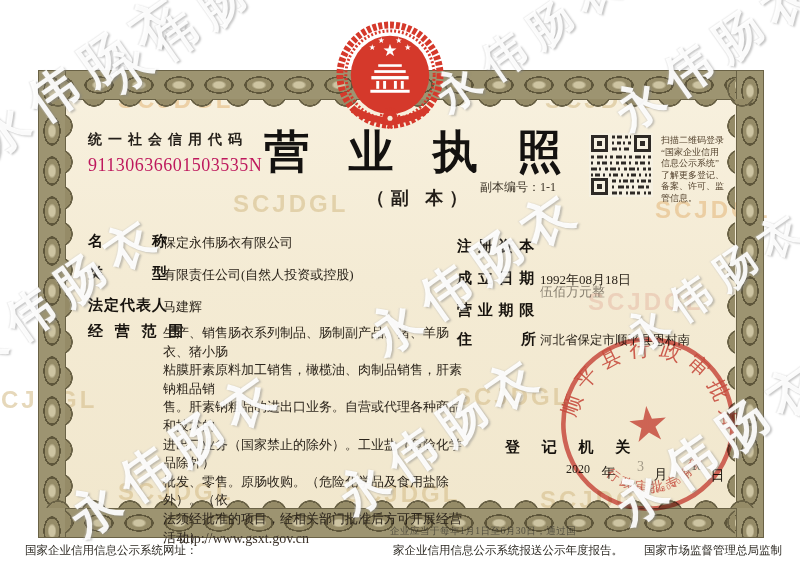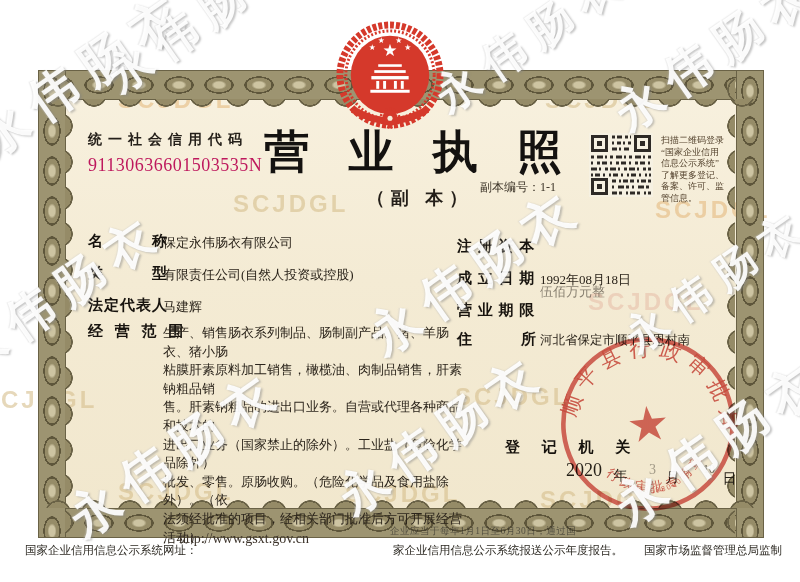--- a/index.html
+++ b/index.html
@@ -192,21 +192,21 @@
   <div class="ct fvalue" style="left:540px;top:271px">1992年08月18日</div>
 
   <div class="ct hei flabel" style="left:457px;top:301px">营 业 期 限</div>
   <div class="ct fvalue" style="left:540px;top:303px"></div>
 
   <div class="ct hei flabel" style="left:457px;top:330px">住　　　所</div>
   <div class="ct fvalue" style="left:540px;top:332px;font-size:12.5px">河北省保定市顺平县恩村南</div>
 
   <div class="ct hei reg-label">登 记 机 关</div>
   <div class="ct date-line">
-    <span style="font-size:18px">2020</span>
+    <span style="font-size:12px">2020</span>
     <span style="margin-left:8px;position:relative;top:4px">年</span>
     <span style="margin-left:18px;opacity:.4;position:relative;top:-2px">3</span>
     <span style="margin-left:6px;position:relative;top:6px">月</span>
     <span style="margin-left:20px;opacity:.75;font-size:12px;position:relative;top:-3px">10</span>
     <span style="margin-left:4px;position:relative;top:7px">日</span>
   </div>
 
   <svg class="stamp-wrap" viewBox="0 0 200 200">
     <defs>
       <path id="stArc" d="M 24 126 A 79 79 0 1 1 176 126" fill="none"></path>

